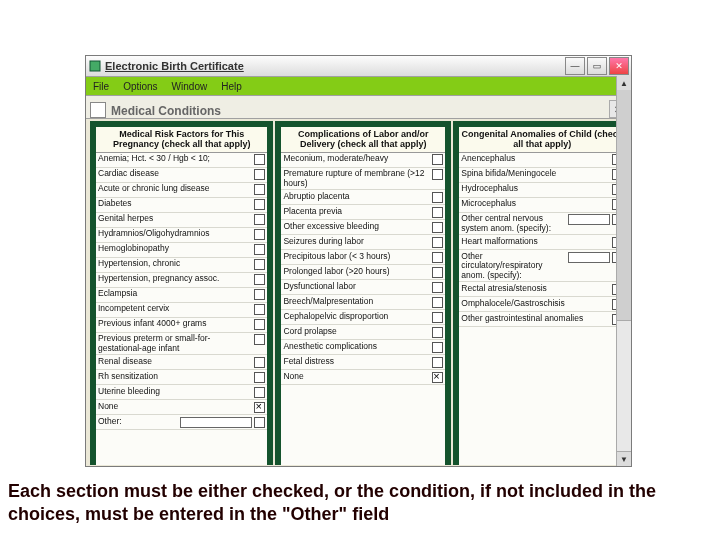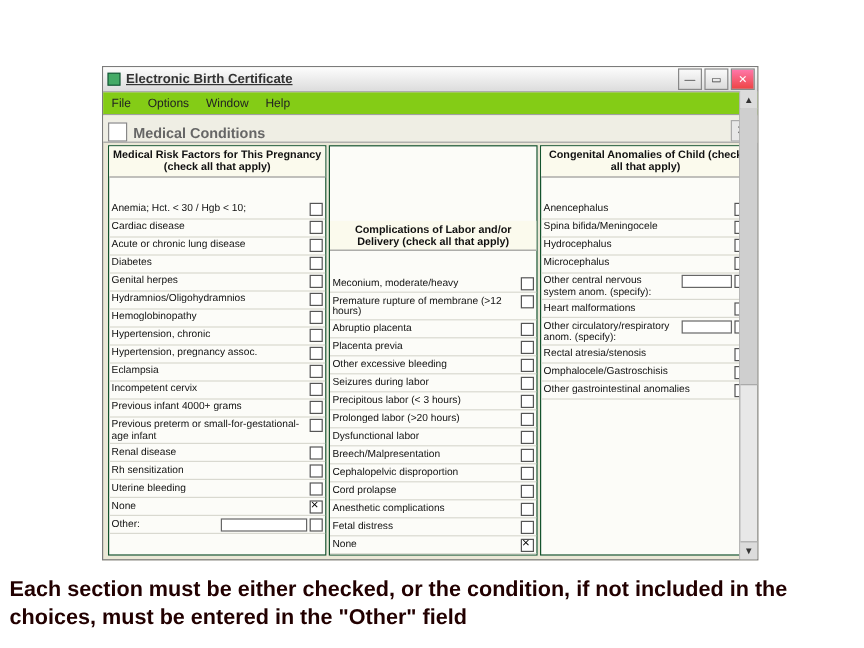--- a/index.html
+++ b/index.html
@@ -11,23 +11,23 @@
 .winctrl { display:flex; padding-right:2px;}
 .wbtn { width:18px; height:16px; border:1px solid #888; margin-left:2px; display:flex; align-items:center; justify-content:center; font-size:9px; color:#333; background:linear-gradient(to bottom,#fafafa,#dcdcdc);}
 .wbtn.close { background:linear-gradient(to bottom,#f7a,#e44); color:#fff;}
 .menubar { height:18px; border-bottom:1px solid #a0a0a0; background:#84cc16; display:flex; align-items:center; font-size:10px; color:#222;}
 .menubar span { padding:0 7px;}
 .subhdr { height:22px; border-bottom:1px solid #a0a0a0; background:#efeee4; display:flex; align-items:flex-end;}
 .subhdr .ic { width:14px; height:14px; border:1px solid #888; background:#fff; margin:0 5px 0 4px; display:inline-block;}
 .subhdr .lbl { font-size:12px; font-weight:bold; color:#666;}
 .subhdr .xx { margin-left:auto; width:16px; height:16px; border:1px solid #aaa; background:#e8e8e8; display:flex; align-items:center; justify-content:center; font-size:10px; margin-right:4px; color:#555;}
 .workarea { display:flex; height:346px; overflow:hidden;}
-.col { border:1px solid #14532d; background:#fcfcf8; display:flex; flex-direction:column;gap:20px;}
+.col { border:6px solid #14532d; background:#fcfcf8; display:flex; flex-direction:column;}
 .col1 { width:180px; margin-left:4px; margin-top:2px; height:340px;}
-.col2 { width:172px; margin-left:2px; margin-top:2px; height:340px;justify-content:flex-end;}
+.col2 { width:172px; margin-left:2px; margin-top:2px; height:340px;}
 .col3 { width:174px; margin-left:2px; margin-top:2px; height:340px;}
 .colhdr { font-size:9px; font-weight:bold; text-align:center; padding:2px 2px; border-bottom:1px solid #999; line-height:1.15; color:#111; background:#fbfaed;}
 .row { display:flex; align-items:flex-start; font-size:8.5px; color:#111; padding:1.5px 2px; border-bottom:1px solid #d9d9d0; line-height:1.1;}
 .row .txt { flex:1; padding-right:2px;}
 .cbx { width:9px; height:9px; border:1px solid #555; background:#fff; margin-left:2px; margin-top:0px; flex-shrink:0; position:relative;}
 .cbx.chk::after { content:"×"; position:absolute; top:-3px; left:0px; font-size:11px; color:#000;}
 .inl { width:40px; height:9px; border:1px solid #666; background:#fff; display:inline-block; margin-left:3px;}
 .inl.lg { width:70px;}
 .scroll { position:absolute; right:0; top:20px; bottom:0; width:14px; background:#e8e8e8; border-left:1px solid #aaa;}
 .scroll .sbtn { height:14px; background:#dcdcdc; border-bottom:1px solid #aaa; display:flex; align-items:center; justify-content:center; font-size:8px; color:#333;}

